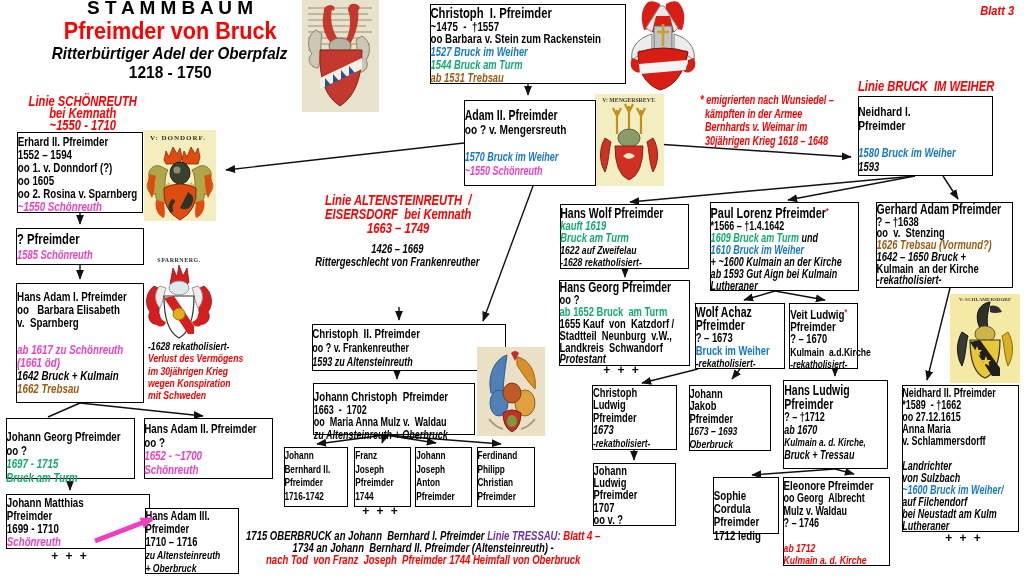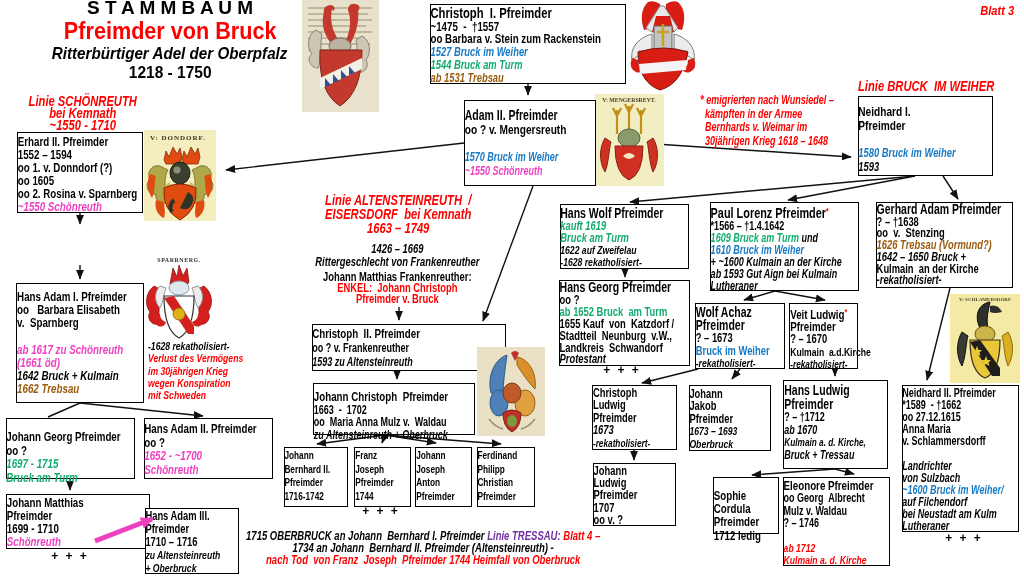--- a/index.html
+++ b/index.html
@@ -85,41 +85,41 @@
 <div class="lb red it" style="left:700px;top:93px;width:160px;font-size:12px;line-height:13.7px;text-align:left">
       <div class="inl"><span style="font-size:13px">*</span> emigrierten nach Wunsiedel –<br>&nbsp;&nbsp;kämpften in der Armee<br>&nbsp;&nbsp;Bernhards v. Weimar im<br>&nbsp;&nbsp;30jährigen Krieg 1618 – 1648</div>
     </div>
 
 <div class="lb red it" style="left:315px;top:193px;width:166px;font-size:14px;line-height:14px">
       <div class="in" style="transform:scaleX(0.8)">Linie ALTENSTEINREUTH&nbsp; /<br>EISERSDORF&nbsp; bei Kemnath<br>1663 – 1749</div>
     </div>
 <div class="lb it" style="left:295px;top:243px;width:205px;font-size:12.5px;line-height:12.5px">
       <div class="in">1426 – 1669<br>Rittergeschlecht von Frankenreuther</div>
     </div>
-<div class="lb" style="left:295px;top:272px;width:205px;font-size:12.5px;line-height:11px">
-      <div class="in">Johann Matthias Frankenreuther:<br><span class="red">ENKEL:&nbsp; Johann Christoph<br>Pfreimder v. Bruck</span></div>
-    </div>
 
 <div class="lb it" style="left:148px;top:340px;width:105px;font-size:11.5px;line-height:12.3px;text-align:left">
       <div class="inl">-1628 rekatholisiert-<br><span class="red">Verlust des Vermögens<br>im 30jährigen Krieg<br>wegen Konspiration<br>mit Schweden</span></div>
     </div>
 
 <div class="lb it" style="left:143px;top:530px;width:560px;font-size:12.7px;line-height:12.2px">
       <div class="in">1715 OBERBRUCK an Johann&nbsp; Bernhard I. Pfreimder <span class="pur">Linie TRESSAU:</span> <span class="red">Blatt 4 –</span><br>1734 an Johann&nbsp; Bernhard II. Pfreimder (Altensteinreuth) -<br><span class="red">nach Tod&nbsp; von Franz&nbsp; Joseph&nbsp; Pfreimder 1744 Heimfall von Oberbruck</span></div>
     </div>
 
 <div class="lb" style="left:44px;top:550px;width:52px;font-size:12px;letter-spacing:2px">+ + +</div>
 <div class="lb" style="left:355px;top:505px;width:52px;font-size:12px;letter-spacing:2px">+ + +</div>
 <div class="lb" style="left:596px;top:364px;width:52px;font-size:12px;letter-spacing:2px">+ + +</div>
 <div class="lb" style="left:938px;top:532px;width:52px;font-size:12px;letter-spacing:2px">+ + +</div>
 
 <div class="bx" style="left:17px;top:132px;width:126px;height:81px;padding-top:2px;font-size:13px;line-height:13px">
 <div class="in">Erhard II. Pfreimder<br>1552 – 1594<br>oo 1. v. Donndorf (?)<br>oo 1605<br>oo 2. Rosina v. Sparnberg<br><span class="mag it">~1550 Schönreuth</span></div>
     </div>
 
+<div class="bx" style="left:16px;top:228px;width:128px;height:37px;padding-top:2px;line-height:15px">
+<div class="in"><span style="font-size:15px">? Pfreimder</span><br><span class="mag it" style="font-size:12.5px">1585 Schönreuth</span></div>
+    </div>
 
 <div class="bx" style="left:16px;top:283px;width:128px;height:120px;padding-top:6px;line-height:13.2px">
 <div class="in">Hans Adam I. Pfreimder<br>oo&nbsp;&nbsp; Barbara Elisabeth<br>v.&nbsp; Sparnberg<br><span style="font-size:8px;line-height:8px">&nbsp;</span><br><span class="mag it">ab 1617 zu Schönreuth<br>(1661 öd)</span><br><span class="it">1642 Bruck + Kulmain</span><br><span class="brn it">1662 Trebsau</span></div>
     </div>
 
 <div class="bx" style="left:6px;top:418px;width:129px;height:61px;padding-top:11px;line-height:13.5px">
 <div class="in">Johann Georg Pfreimder<br>oo ?<br><span class="grn it">1697 - 1715<br>Bruck am Turm</span></div>
     </div>
 
 <div class="bx" style="left:144px;top:418px;width:129px;height:61px;padding-top:3px;line-height:13.5px">

